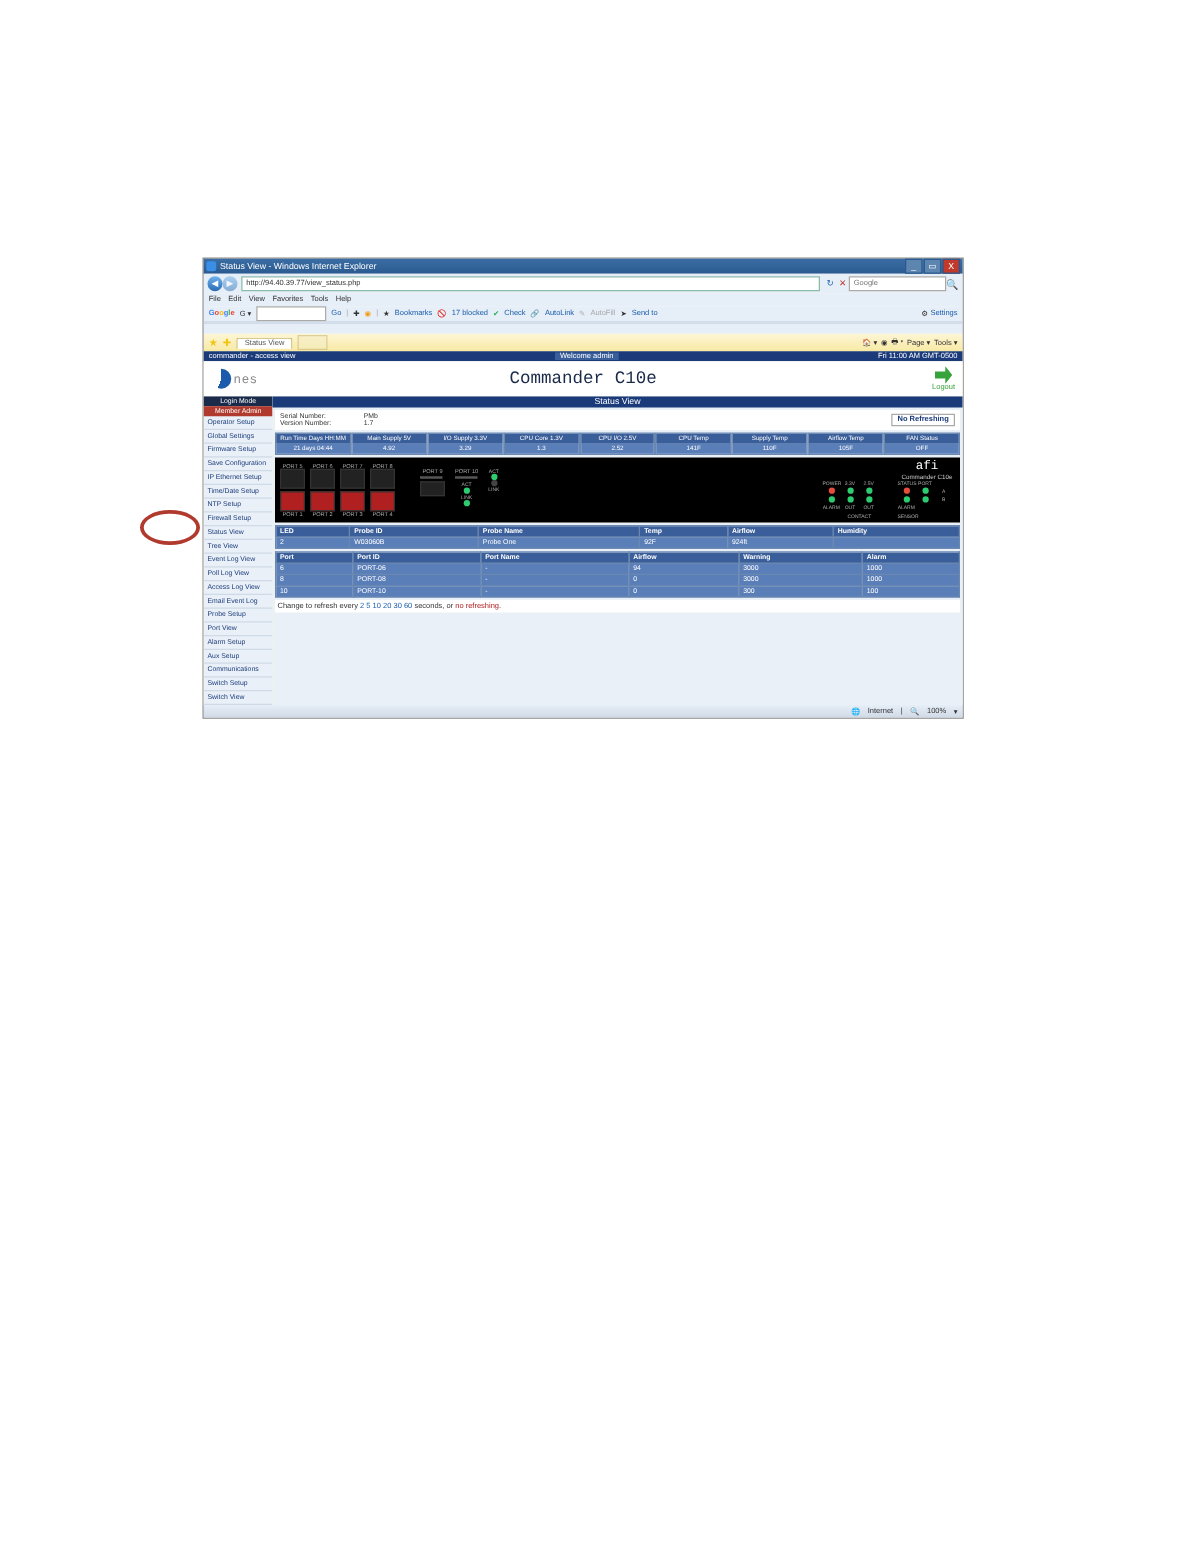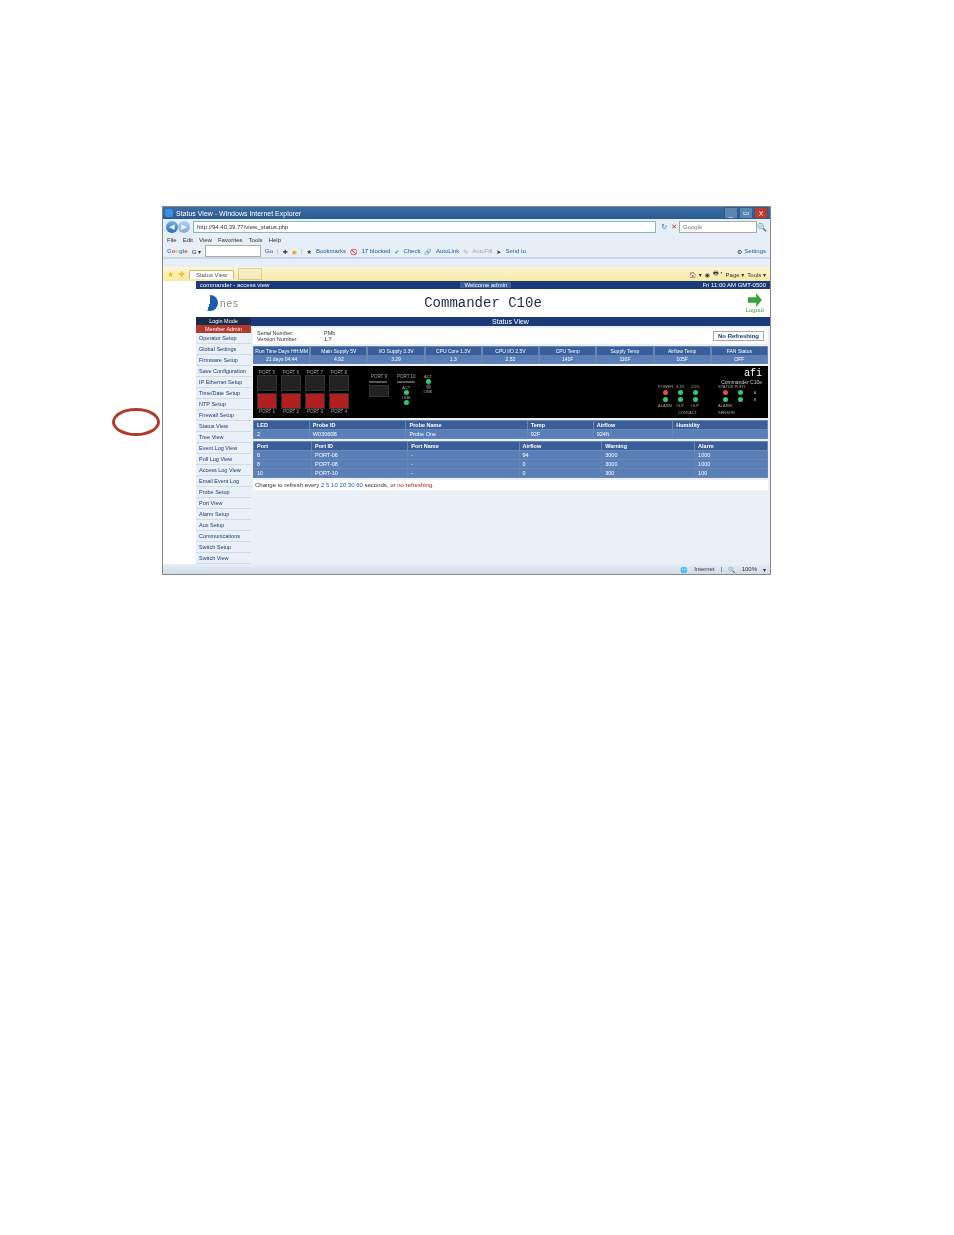--- a/index.html
+++ b/index.html
@@ -93,21 +93,20 @@
     justify-content: space-between;
   }
   .fav-left { display:flex; align-items:center; gap:4px; }
   .star { color:#f1c40f; font-size:8px; }
   .tab {
     background:#fff; border:1px solid #c9b870; border-bottom:none; padding:1px 6px;
     border-radius:2px 2px 0 0;
   }
   .content-area {
     background:#fef9c3;
-    margin-left:33px;
   }
   .commander-bar {
     background:#1a3a7a; color:#fff; font-size:6px; height:8px; display:flex;
     align-items:center; justify-content:space-between; padding:0 4px;
   }
   .header-strip {
     display:flex; align-items:center; justify-content:space-between;
     background:#fff; padding:4px 6px; position:relative;
   }
   .nes-logo { display:flex; align-items:center; gap:2px; }
@@ -163,21 +162,21 @@
     background:#000; margin:0 2px 2px 2px; padding:4px; color:#aaa;
     font-size:5px; position:relative;
   }
   .ports-row { display:flex; gap:4px; align-items:flex-end; }
   .port {
     width:18px; height:14px; background:#b02020; border:1px solid #333;
   }
   .port.dark { background:#222; }
   .port-label { text-align:center; color:#aaa; font-size:4.5px; }
   .afi-brand {
-    position:absolute; right:6px; top:2px; text-align:right; color:#ccc;
+    position:absolute; right:6px; top:2px; text-align:center; color:#ccc;
   }
   .afi-title { font-family:"Courier New"; font-size:10px; color:#fff; }
   .led-grid {
     position:absolute; right:6px; bottom:3px; top:18px;
     display:grid; grid-template-columns: repeat(7, 14px); gap:1px;
     font-size:4px; text-align:center; color:#aaa;
   }
   .led { width:5px; height:5px; border-radius:50%; margin:0 auto; }
   .led.green{background:#2ecc71;} .led.red{background:#e74c3c;}
   .led.off{background:#444;}

